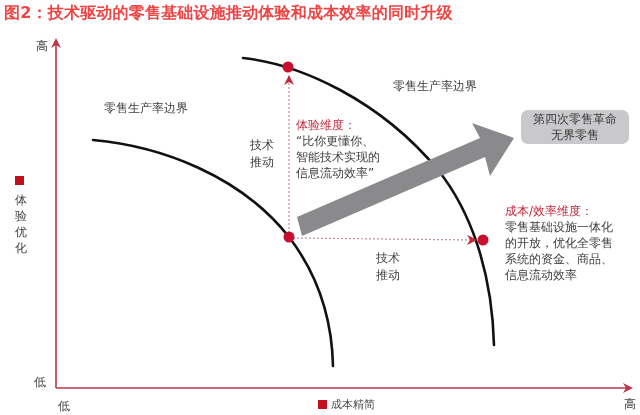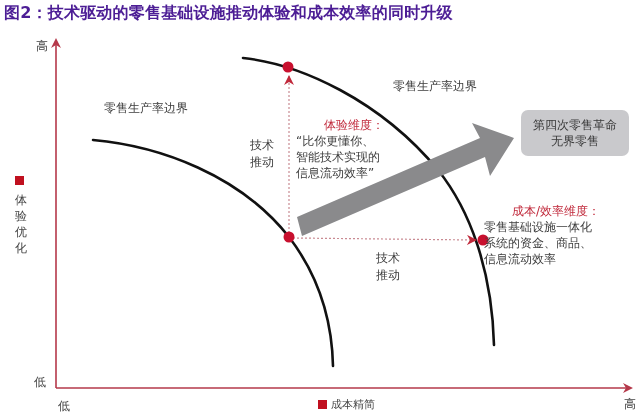--- a/index.html
+++ b/index.html
@@ -1,31 +1,31 @@
 <!DOCTYPE html>
 <html><head>
 <meta charset="utf-8">
 <style>
   html, body { margin:0; padding:0; background:#ffffff; }
   body { width:640px; height:415px; position:relative; overflow:hidden;
          font-family:"DejaVu Sans", "Liberation Sans", sans-serif; color:#3a3a3a; }
   .title { position:absolute; left:4px; top:3px; font-size:16px; font-weight:bold;
-           color:#4c1d95; letter-spacing:0.2px; white-space:nowrap; }
+           color:#ef4444; letter-spacing:0.2px; white-space:nowrap; }
   svg.canvas { position:absolute; left:0; top:0; }
   .lbl { position:absolute; font-size:12px; line-height:16px; color:#3d3d3d; white-space:nowrap; }
   .center { }
-  .red { color:#c0283a;margin-left:28px; }
+  .red { color:#c0283a; }
   .axis-tick { position:absolute; font-size:12px; color:#444; }
   .ylabel { position:absolute; left:14px; top:176px; width:14px; font-size:12px; line-height:16px; color:#444; }
   .ylabel .sq, .xlabel .sq { display:inline-block; width:9px; height:9px; background:#c0101f; }
   .ylabel .sq { margin:0 0 3px 1px; }
   .xlabel { position:absolute; left:318px; top:397px; font-size:11px; color:#444; white-space:nowrap; }
   .xlabel .sq { margin-right:4px; vertical-align:-1px; }
   .vchar { display:block; text-align:center; }
-  .goal-box { position:absolute; left:521px; top:110px; width:108px; height:46px;
+  .goal-box { position:absolute; left:521px; top:110px; width:108px; height:34px;
               background:#c9c9cc; border-radius:7px; display:flex; flex-direction:column;
               align-items:center; justify-content:center; font-size:12px; line-height:16px; color:#3a3a3a; }
 </style>
 </head>
 <body>
 
 <div class="title">图2：技术驱动的零售基础设施推动体验和成本效率的同时升级</div>
 
 <svg class="canvas" width="640" height="415" viewBox="0 0 640 415">
   <defs>
@@ -99,23 +99,24 @@
   <div>推动</div>
 </div>
 
 <div class="lbl" style="left:296px;top:117px;">
   <div class="red">体验维度：</div>
   <div>“比你更懂你、</div>
   <div>智能技术实现的</div>
   <div>信息流动效率”</div>
 </div>
 
-<div class="lbl" style="left:484px;top:203px;">
+<div class="lbl" style="left:505px;top:203px;">
   <div class="red">成本/效率维度：</div>
   <div>零售基础设施一体化</div>
+  <div>的开放，优化全零售</div>
   <div>系统的资金、商品、</div>
   <div>信息流动效率</div>
 </div>
 
 <div class="goal-box">
   <div>第四次零售革命</div>
   <div>无界零售</div>
 </div>
 
 </body></html>

